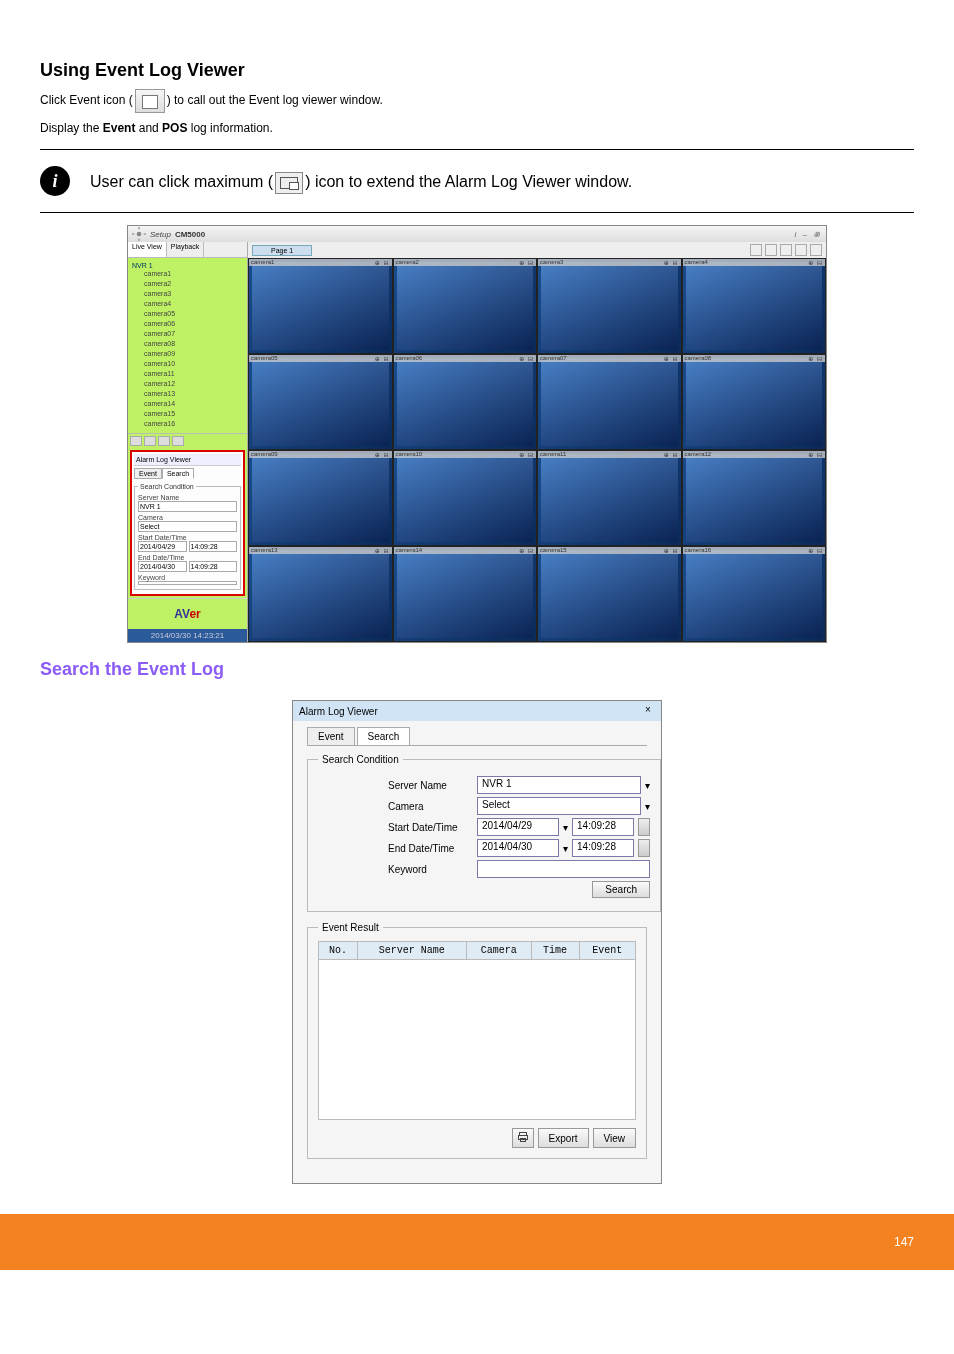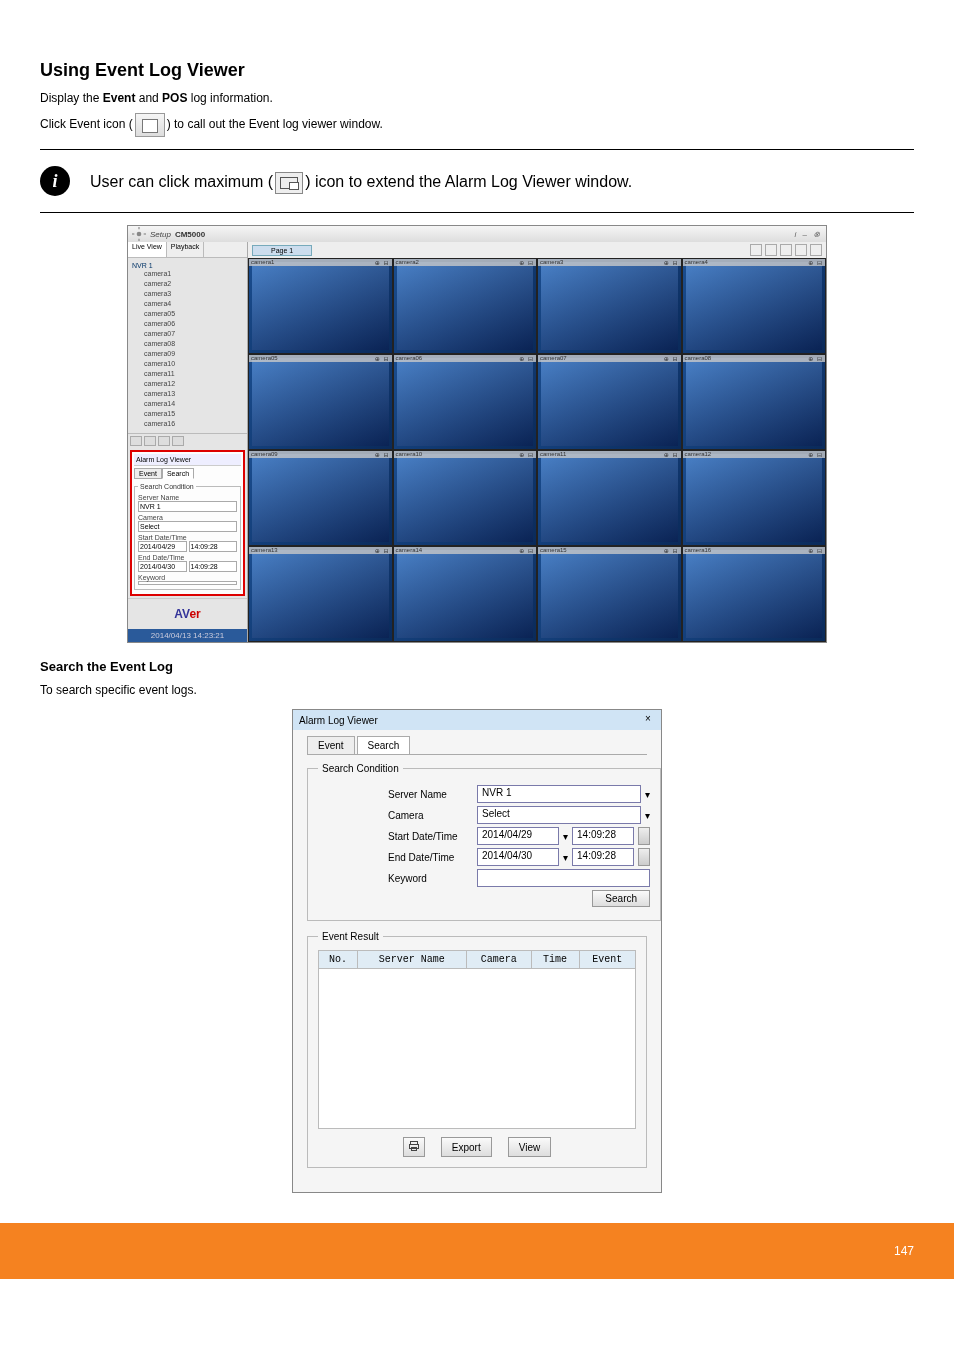--- a/index.html
+++ b/index.html
@@ -5,21 +5,21 @@
     * { box-sizing: border-box; margin: 0; padding: 0; }
     body { font-family: Arial, sans-serif; font-size: 12px; color: #000; background: #fff; width: 954px; }
     .page { padding: 60px 40px 0 40px; }
     .section-title { font-size: 18px; font-weight: bold; margin-bottom: 8px; }
     .body-text { font-size: 12px; line-height: 1.5; margin-bottom: 6px; }
     hr.divider { border: none; border-top: 1.5px solid #000; margin: 12px 0; }
     .note-row { display: flex; align-items: flex-start; gap: 20px; padding: 4px 0; }
     .note-icon { width: 30px; height: 30px; background: #000; border-radius: 50%; display: flex; align-items: center; justify-content: center; color: #fff; font-style: italic; font-weight: bold; font-family: serif; font-size: 18px; flex-shrink: 0; }
     .note-text { font-size: 16px; line-height: 1.5; padding-top: 4px; display: inline; }
 
-    .app-screenshot { border: 1px solid #888; margin: 10px auto; width: 700px; background: #e5e5e5; font-size: 8px; }
+    .app-screenshot { border: 1px solid #888; margin: 10px auto; width: 700px; background: #bef264; font-size: 8px; }
     .app-titlebar { background: linear-gradient(#f5f5f5, #ddd); height: 16px; display: flex; align-items: center; justify-content: space-between; padding: 0 4px; }
     .titlebar-left { display: flex; align-items: center; gap: 4px; }
     .titlebar-setup { font-style: italic; color: #444; }
     .titlebar-product { font-weight: bold; color: #333; }
     .titlebar-right span { margin: 0 2px; color: #666; font-style: italic; }
     .app-body { display: flex; height: 400px; }
     .sidebar-col { width: 120px; display: flex; flex-direction: column; border-right: 1px solid #aaa; }
     .sidebar-tabs { display: flex; background: #eee; height: 16px; border-bottom: 1px solid #bbb; }
     .sidebar-tab { padding: 1px 4px; font-size: 7px; border-right: 1px solid #bbb; }
     .sidebar-tab.active { background: #fff; }
@@ -69,45 +69,45 @@
     .field-row .flabel { width: 85px; flex-shrink: 0; }
     .field-row .finput { border: 1px solid #7a7aaa; background: #fff; padding: 1px 4px; height: 18px; font-size: 10px; }
     .finput.long { flex: 1; }
     .finput.date { width: 82px; }
     .finput.time { width: 62px; }
     .spinner { width: 12px; height: 18px; border: 1px solid #999; background: linear-gradient(#eee,#ccc); font-size: 6px; display: flex; flex-direction: column; }
     .search-btn { margin-left: auto; border: 1px solid #999; background: linear-gradient(#fafafa,#ddd); padding: 2px 12px; font-size: 10px; }
     .result-table { width: 100%; border-collapse: collapse; font-family: Liberation Mono, monospace; }
     .result-table th { background: #e0ecf5; border: 1px solid #bbb; padding: 3px 4px; font-weight: normal; font-size: 10px; }
     .result-empty { height: 160px; border: 1px solid #bbb; border-top: none; background: #fff; }
-    .dlg-footer { display: flex; justify-content: center; gap: 16px; margin-top: 8px; }
+    .dlg-footer { display: flex; justify-content: flex-end; gap: 4px; margin-top: 8px; }
     .dlg-footer .fbtn { border: 1px solid #999; background: linear-gradient(#fafafa,#ddd); padding: 2px 10px; font-size: 10px; }
     .dlg-footer .ficon { width: 22px; padding: 2px 4px; }
 
     .search-step { margin-top: 16px; }
     .search-step .body-text { padding-left: 0; }
     .footer-bar { background: #f58220; height: 56px; width: 100%; margin-top: 30px; display: flex; align-items: center; justify-content: flex-end; padding-right: 40px; color: #fff; font-size: 12px; }
 
     .setup-gear { width: 14px; height: 14px; }
     .popout-icon { display: inline-block; width: 28px; height: 22px; border: 1px solid #888; background: #eee; vertical-align: middle; position: relative; margin: 0 2px; }
     .popout-icon::before { content: ""; position: absolute; inset: 4px; border: 1px solid #555; }
     .popout-icon::after { content: ""; position: absolute; right: 3px; bottom: 3px; width: 8px; height: 6px; border: 1px solid #555; background: #fff; }
     .event-icon { display: inline-block; width: 30px; height: 24px; border: 1px solid #999; background: linear-gradient(#f6f6f6,#ddd); vertical-align: middle; margin: 0 2px; position: relative; }
     .event-icon::before { content: ""; position: absolute; left: 6px; top: 5px; width: 14px; height: 12px; border: 1px solid #777; background: #fff; }
   </style>
 </head>
 <body>
 
 <div class="page">
   <div class="section-title">Using Event Log Viewer</div>
   <p class="body-text">
-    <span>Display the </span><b>Event</b><span> and </span><b>POS</b><span> log information.</span>
+    <span>Click Event icon (</span><span class="event-icon"></span><span>) to call out the Event log viewer window.</span>
   </p>
   <p class="body-text">
-    <span>Click Event icon (</span><span class="event-icon"></span><span>) to call out the Event log viewer window.</span>
+    <span>Display the </span><b>Event</b><span> and </span><b>POS</b><span> log information.</span>
   </p>
 
   <hr class="divider">
   <div class="note-row">
     <div class="note-icon">i</div>
     <div class="note-text">
       <span>User can click maximum (</span><span class="popout-icon"></span><span>) icon to extend the Alarm Log Viewer window.</span>
     </div>
   </div>
   <hr class="divider">
@@ -196,21 +196,21 @@
               </div>
             </div>
             <div class="sc-field">
               <span class="sc-label">Keyword</span>
               <div class="sc-input"></div>
             </div>
           </fieldset>
         </div>
 
         <div class="logo-row"><span class="blue">AV</span>er</div>
-        <div class="clock-bar">2014/04/13 14:23:21</div>
+        <div class="clock-bar">2014/03/30 14:23:21</div>
       </div>
 
       <div class="grid-col">
         <div class="grid-top">
           <div class="page-tab">Page 1</div>
           <div class="grid-icons">
             <span></span>
             <span></span>
             <span></span>
             <span></span>
@@ -313,22 +313,21 @@
                 <span>camera16</span>
                 <span class="cl-icons">⊕ ⊟</span>
               </div>
             </div>
         </div>
       </div>
     </div>
   </div>
 
   <div class="search-step">
-    <div style="font-weight: bold; margin-bottom: 7px; color:#000000; font-size:13px">Search the Event Log</div>
-    <div class="body-text">To search specific event logs.</div>
+    <div style="font-weight: bold; margin-bottom: 20px; color:#8b5cf6; font-size:18px">Search the Event Log</div>
   </div>
 
   <div class="dialog-shot">
     <div class="dlg-title">
       <span>Alarm Log Viewer</span>
       <span class="dlg-close">×</span>
     </div>
     <div class="dlg-body">
       <div class="dlg-tabs">
         <div class="dtab">Event</div>

